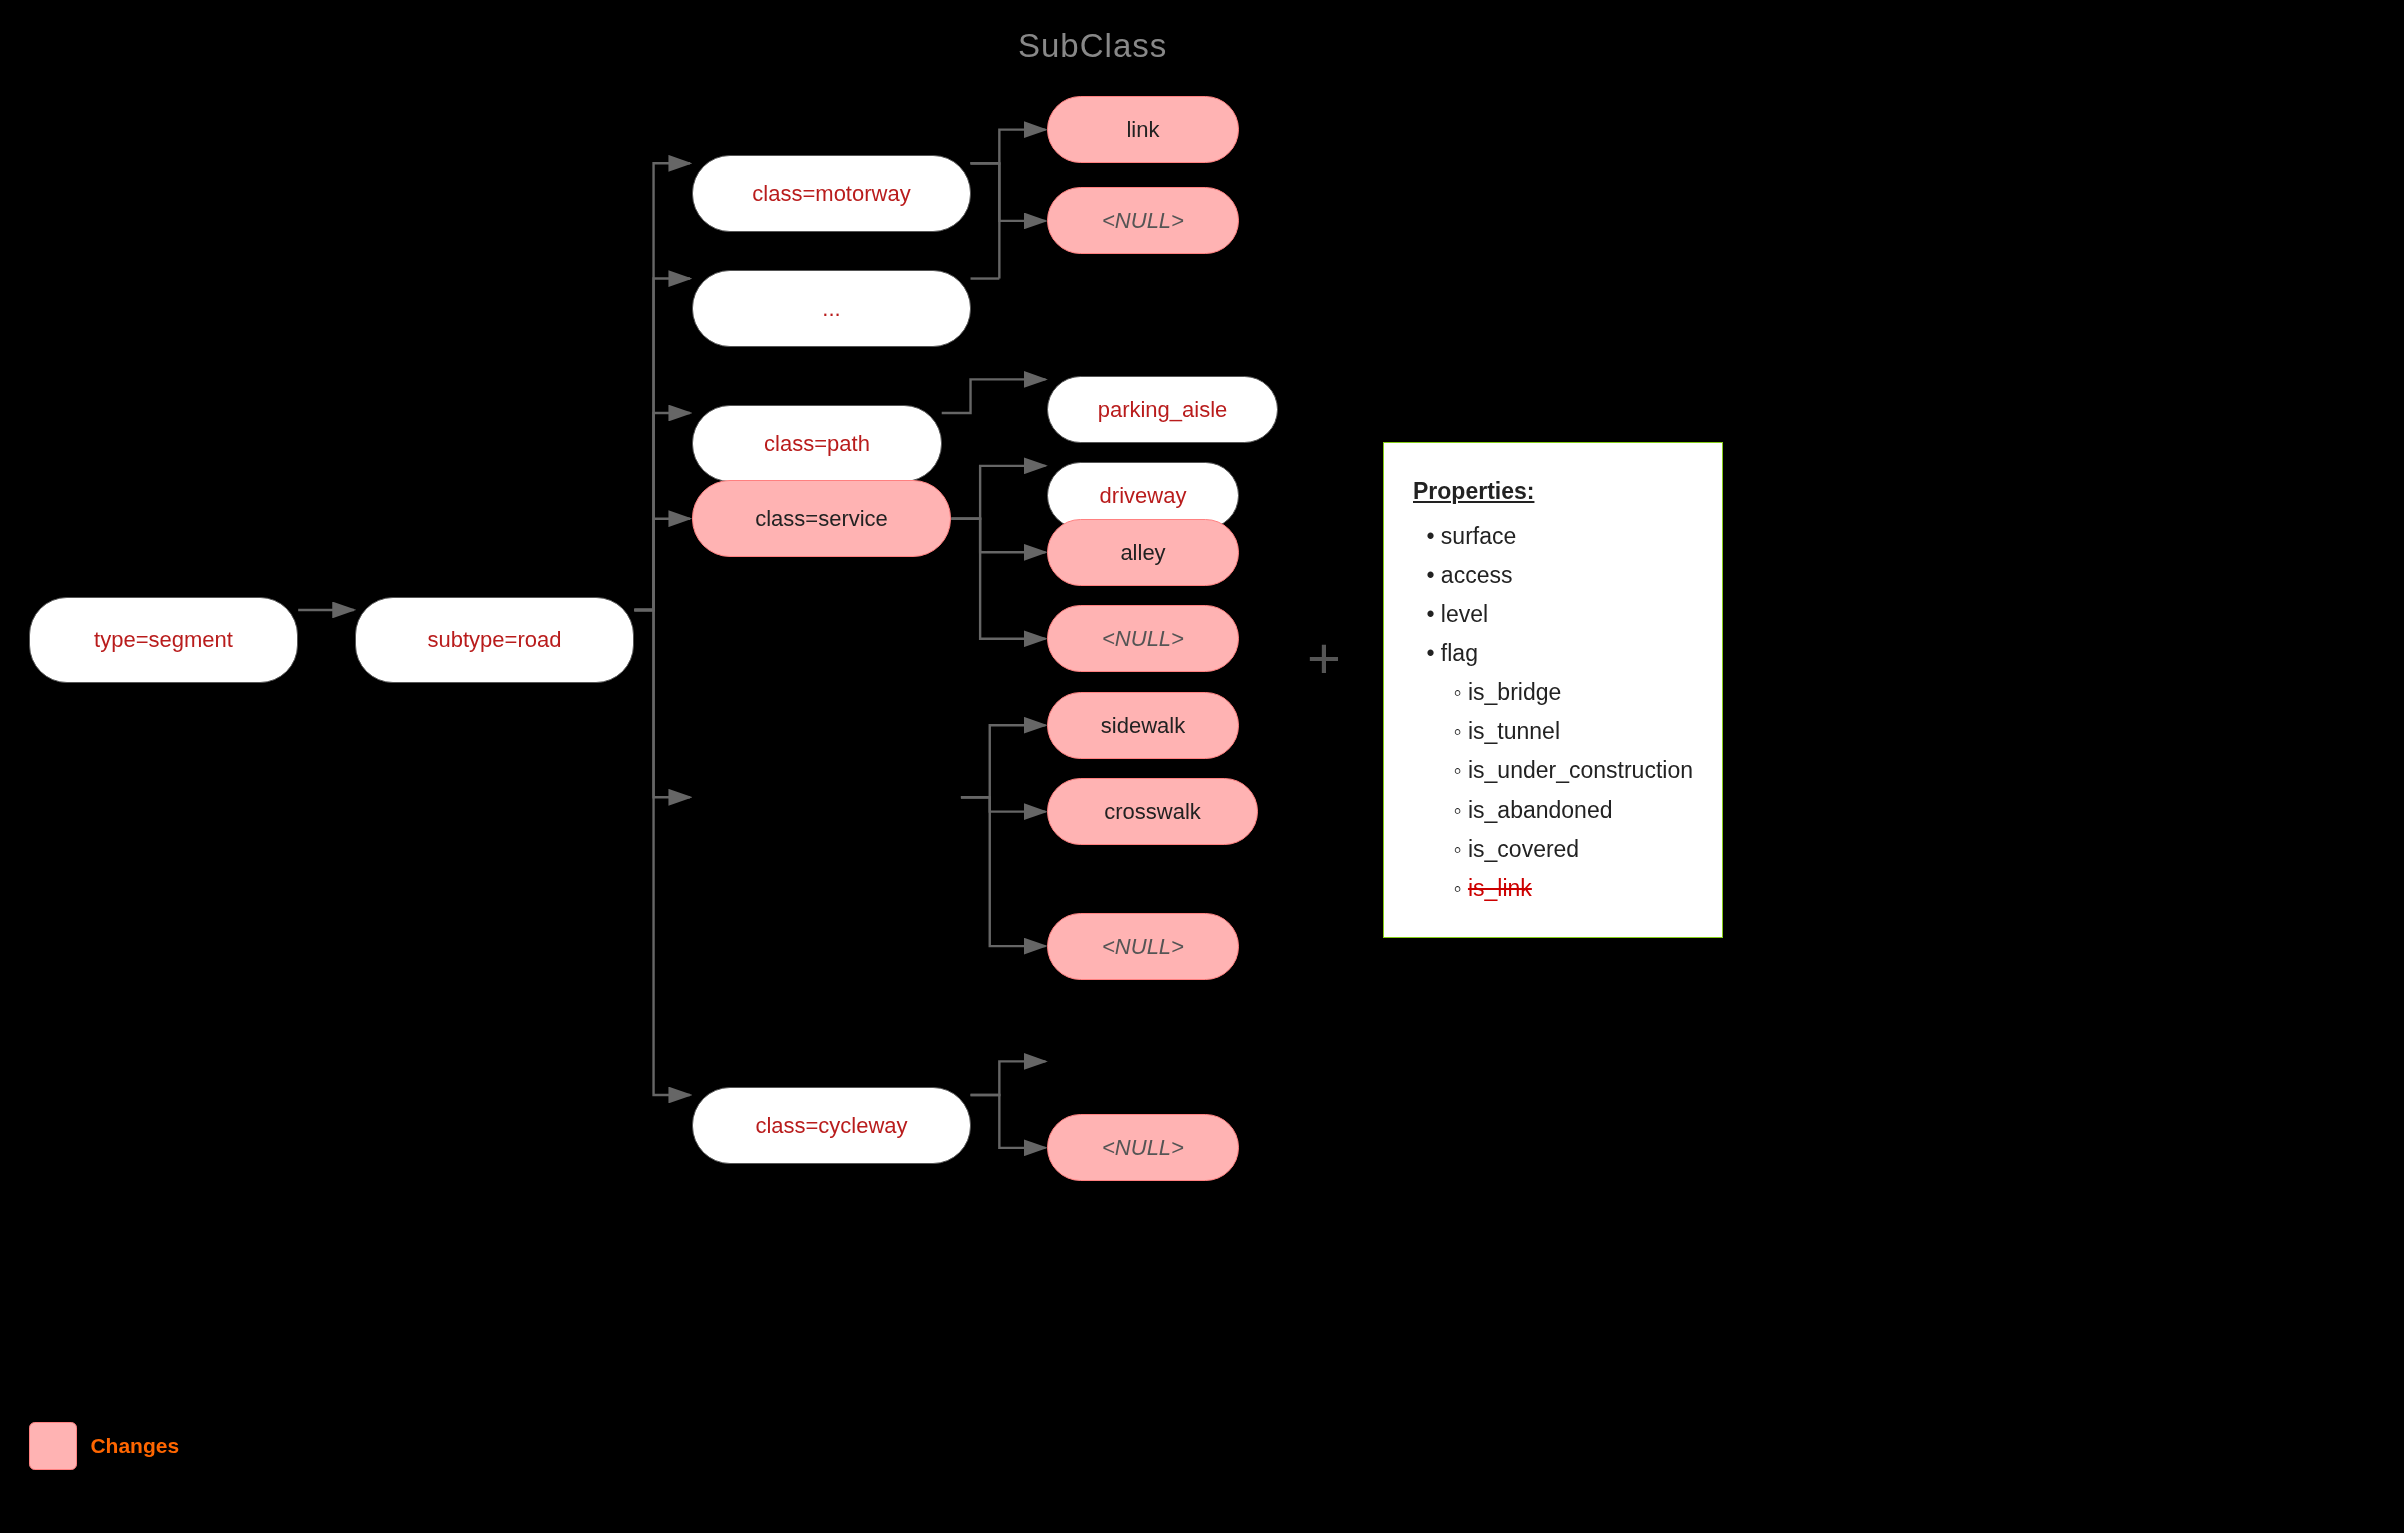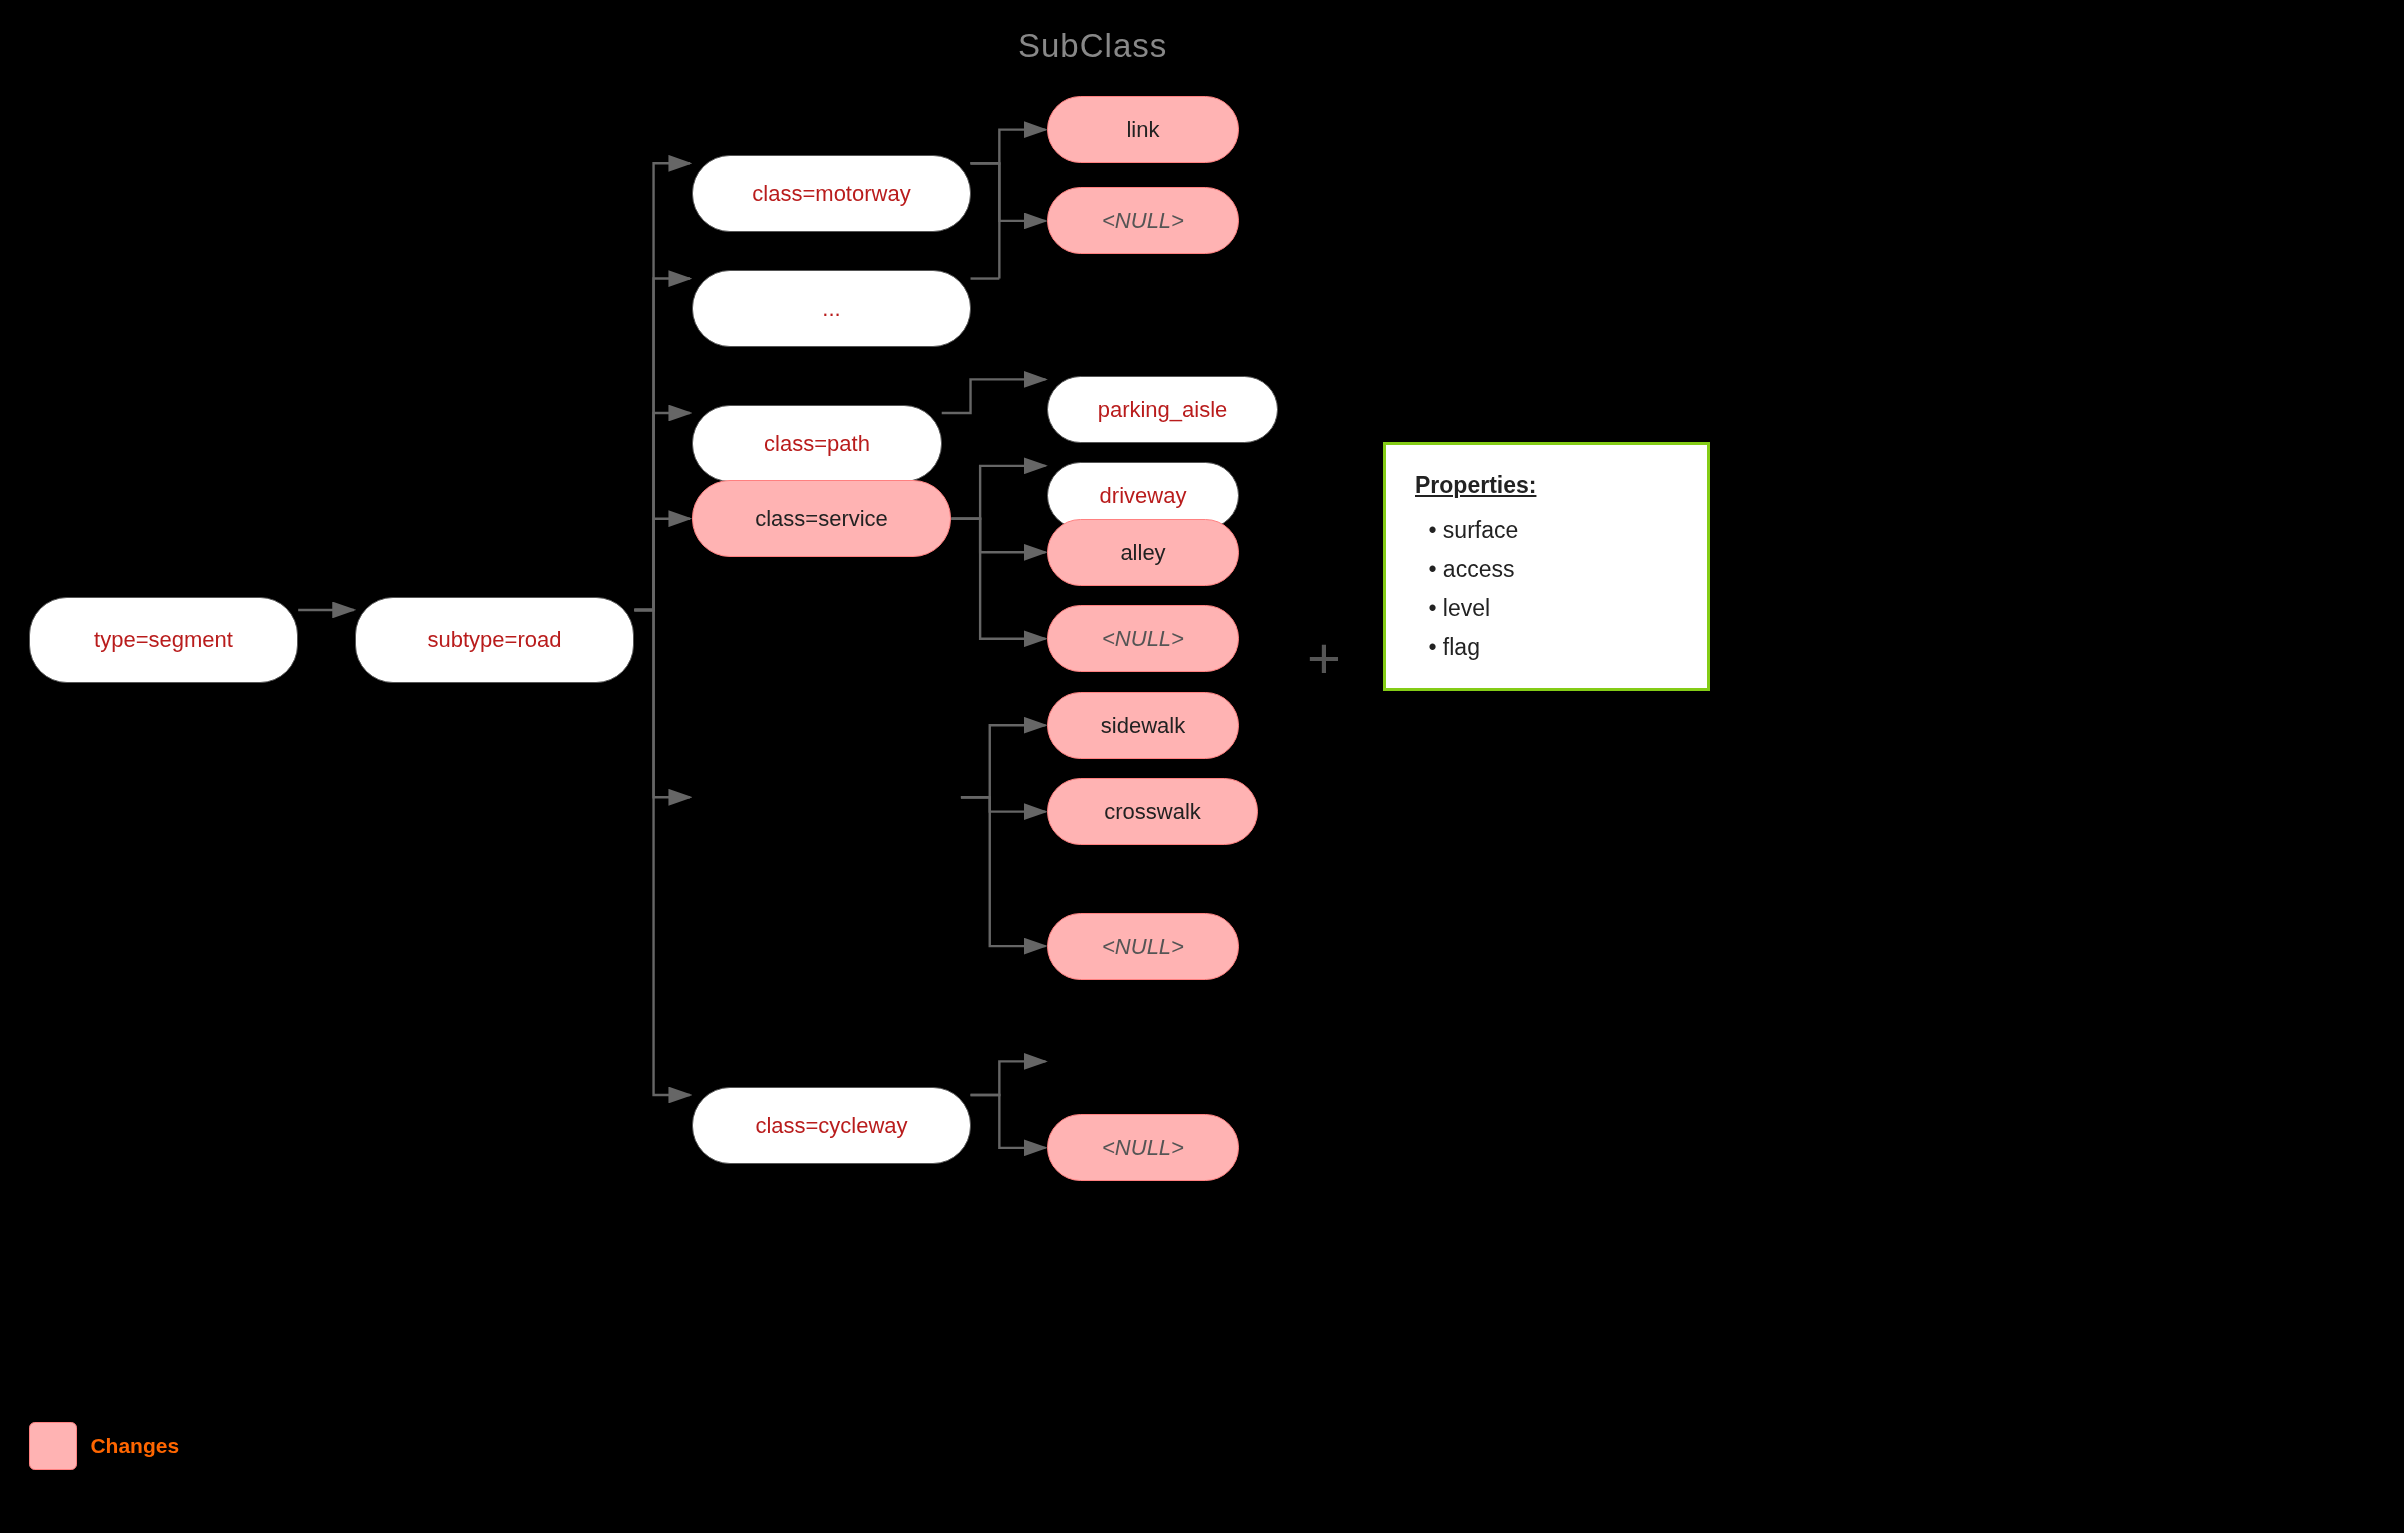--- a/index.html
+++ b/index.html
@@ -69,22 +69,22 @@
       position: absolute;
       color: #555;
       font-size: 58px;
       font-weight: 300;
     }
 
     
     .properties-box {
       position: absolute;
       background: #fff;
-      border: 3px solid #84cc16;
-      padding: 21px 29px;
+      border: 1px solid #84cc16;
+      padding: 29px 29px;
       font-size: 23px;
       line-height: 1.7;
       color: #222;
       min-width: 327px;
     }
 
     .properties-box .title {
       text-decoration: underline;
       font-weight: 600;
       margin-bottom: 5.8px;
@@ -260,20 +260,28 @@
   <div class="plus-sign" style="left:1307px;top:624px;">+</div>
 
   <div class="properties-box" style="left:1383px;top:442px;">
     <div class="title">Properties:</div>
     <ul>
       <li>surface</li>
       <li>access</li>
       <li>level</li>
       <li>flag</li>
     </ul>
+    <ul class="sub-list">
+      <li>is_bridge</li>
+      <li>is_tunnel</li>
+      <li>is_under_construction</li>
+      <li>is_abandoned</li>
+      <li>is_covered</li>
+      <li><span class="strikethrough">is_link</span></li>
+    </ul>
   </div>
 
   <div class="legend" style="left:29px;top:1422px;">
     <div class="legend-box"></div>
     <span class="legend-label">Changes</span>
   </div>
 
 </div>
 
 

